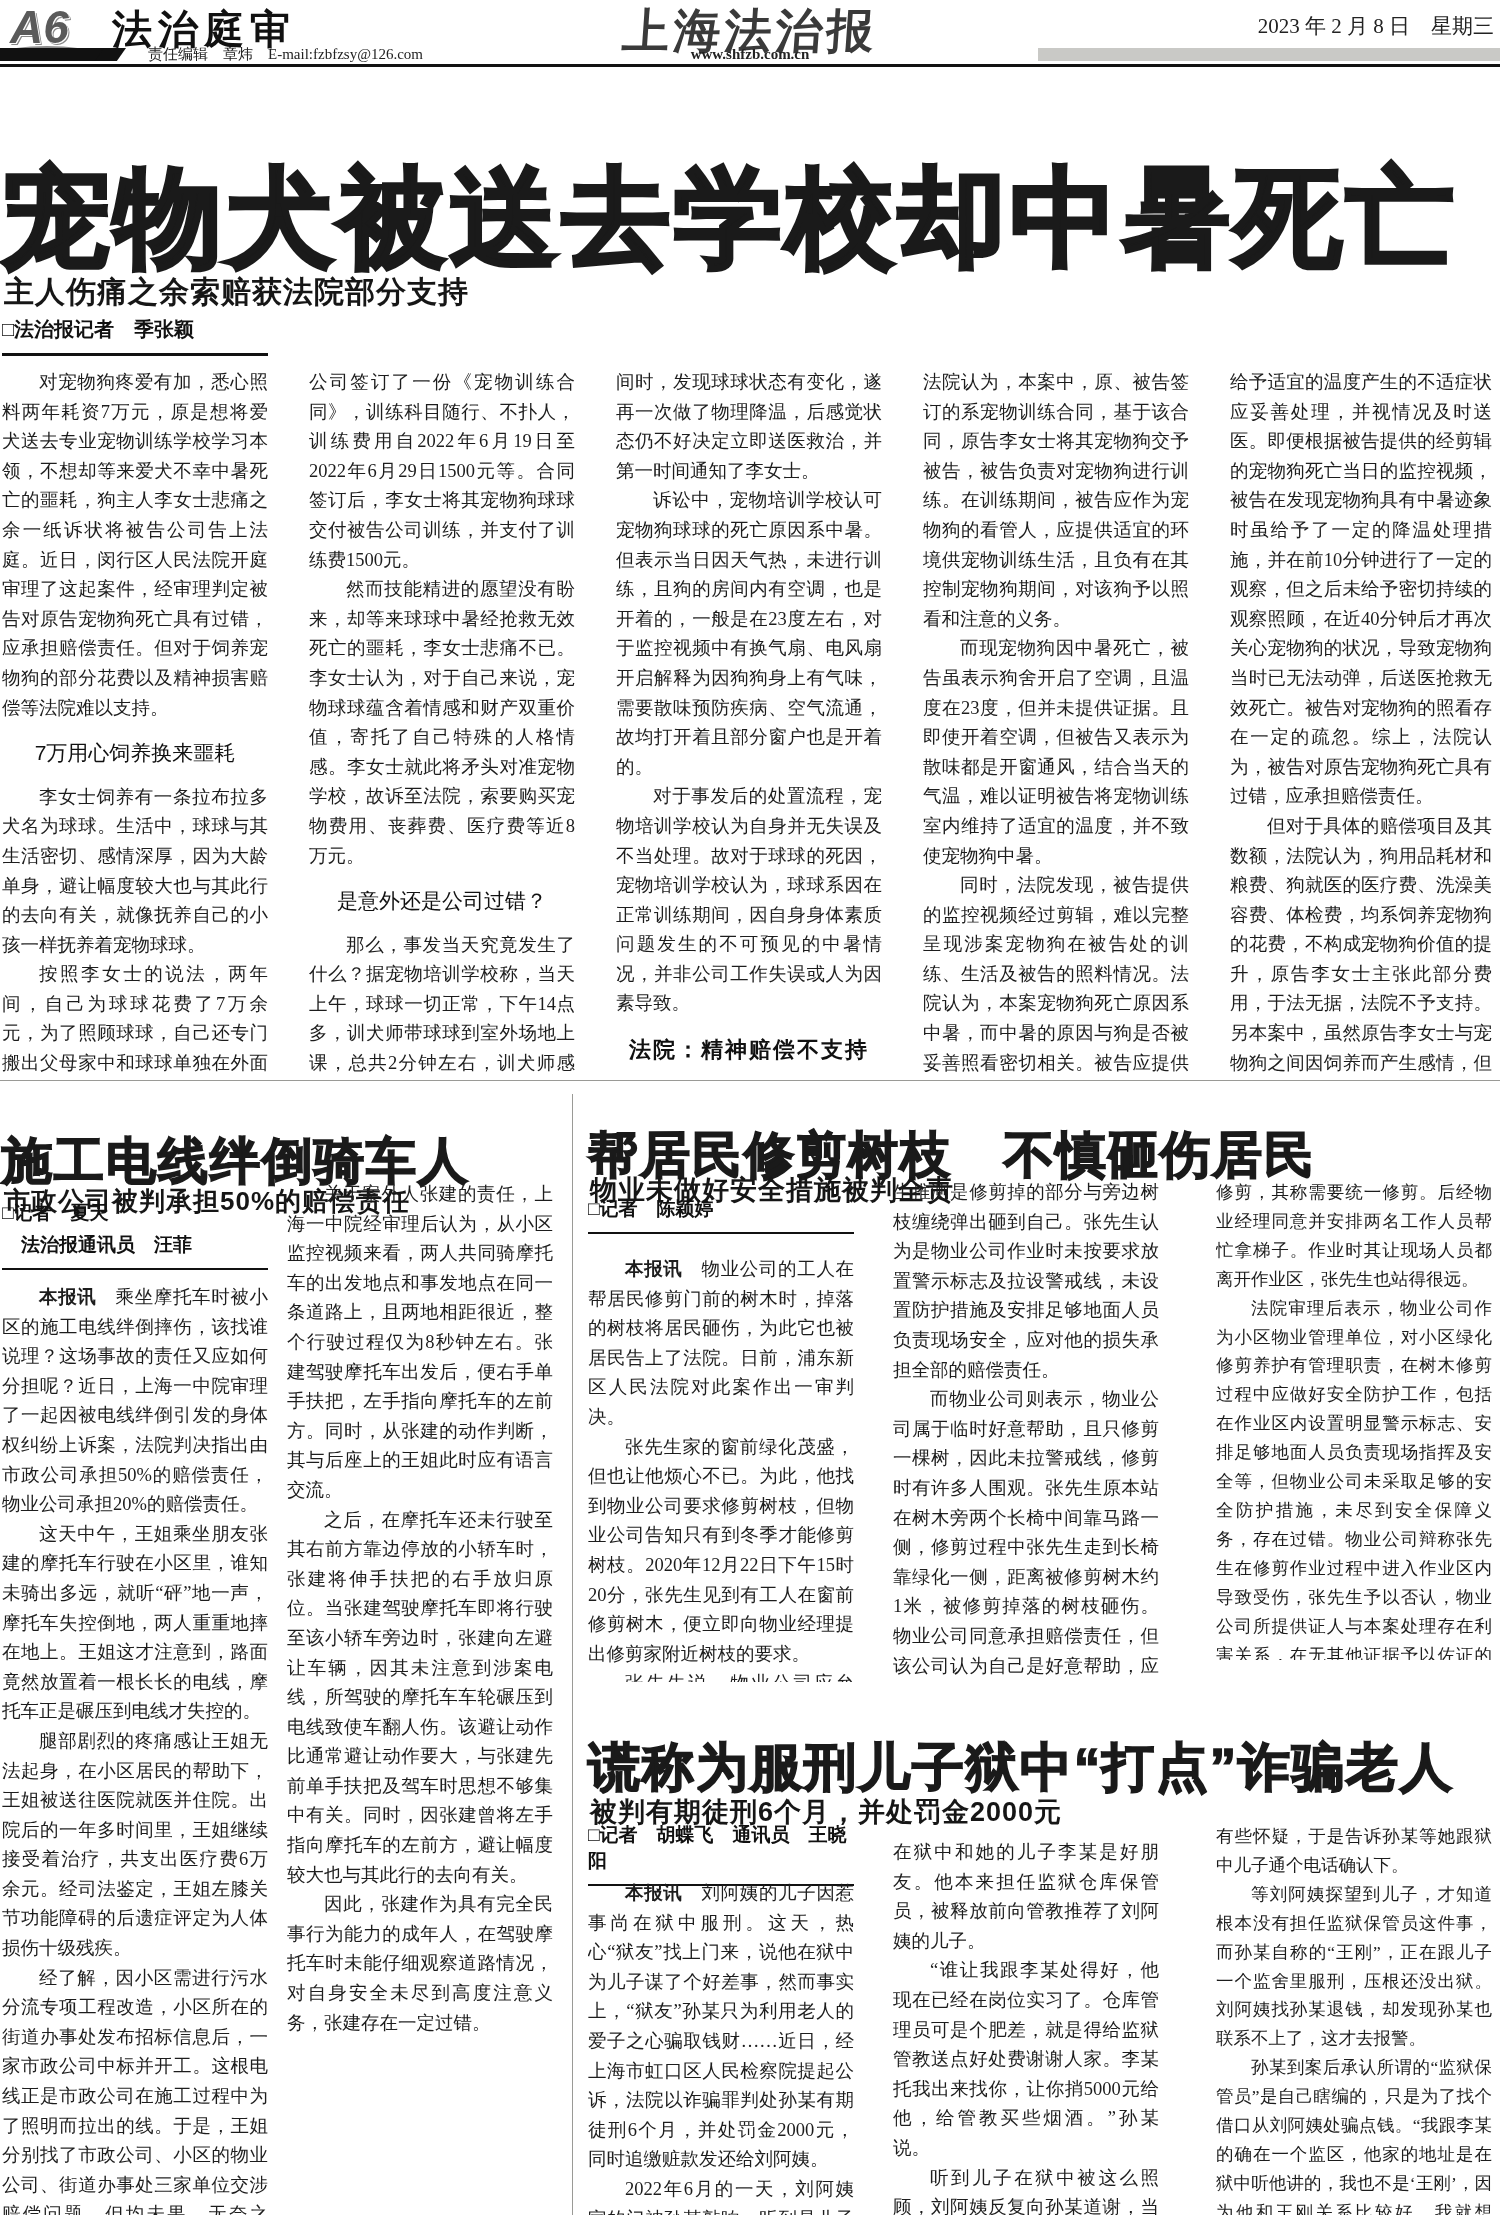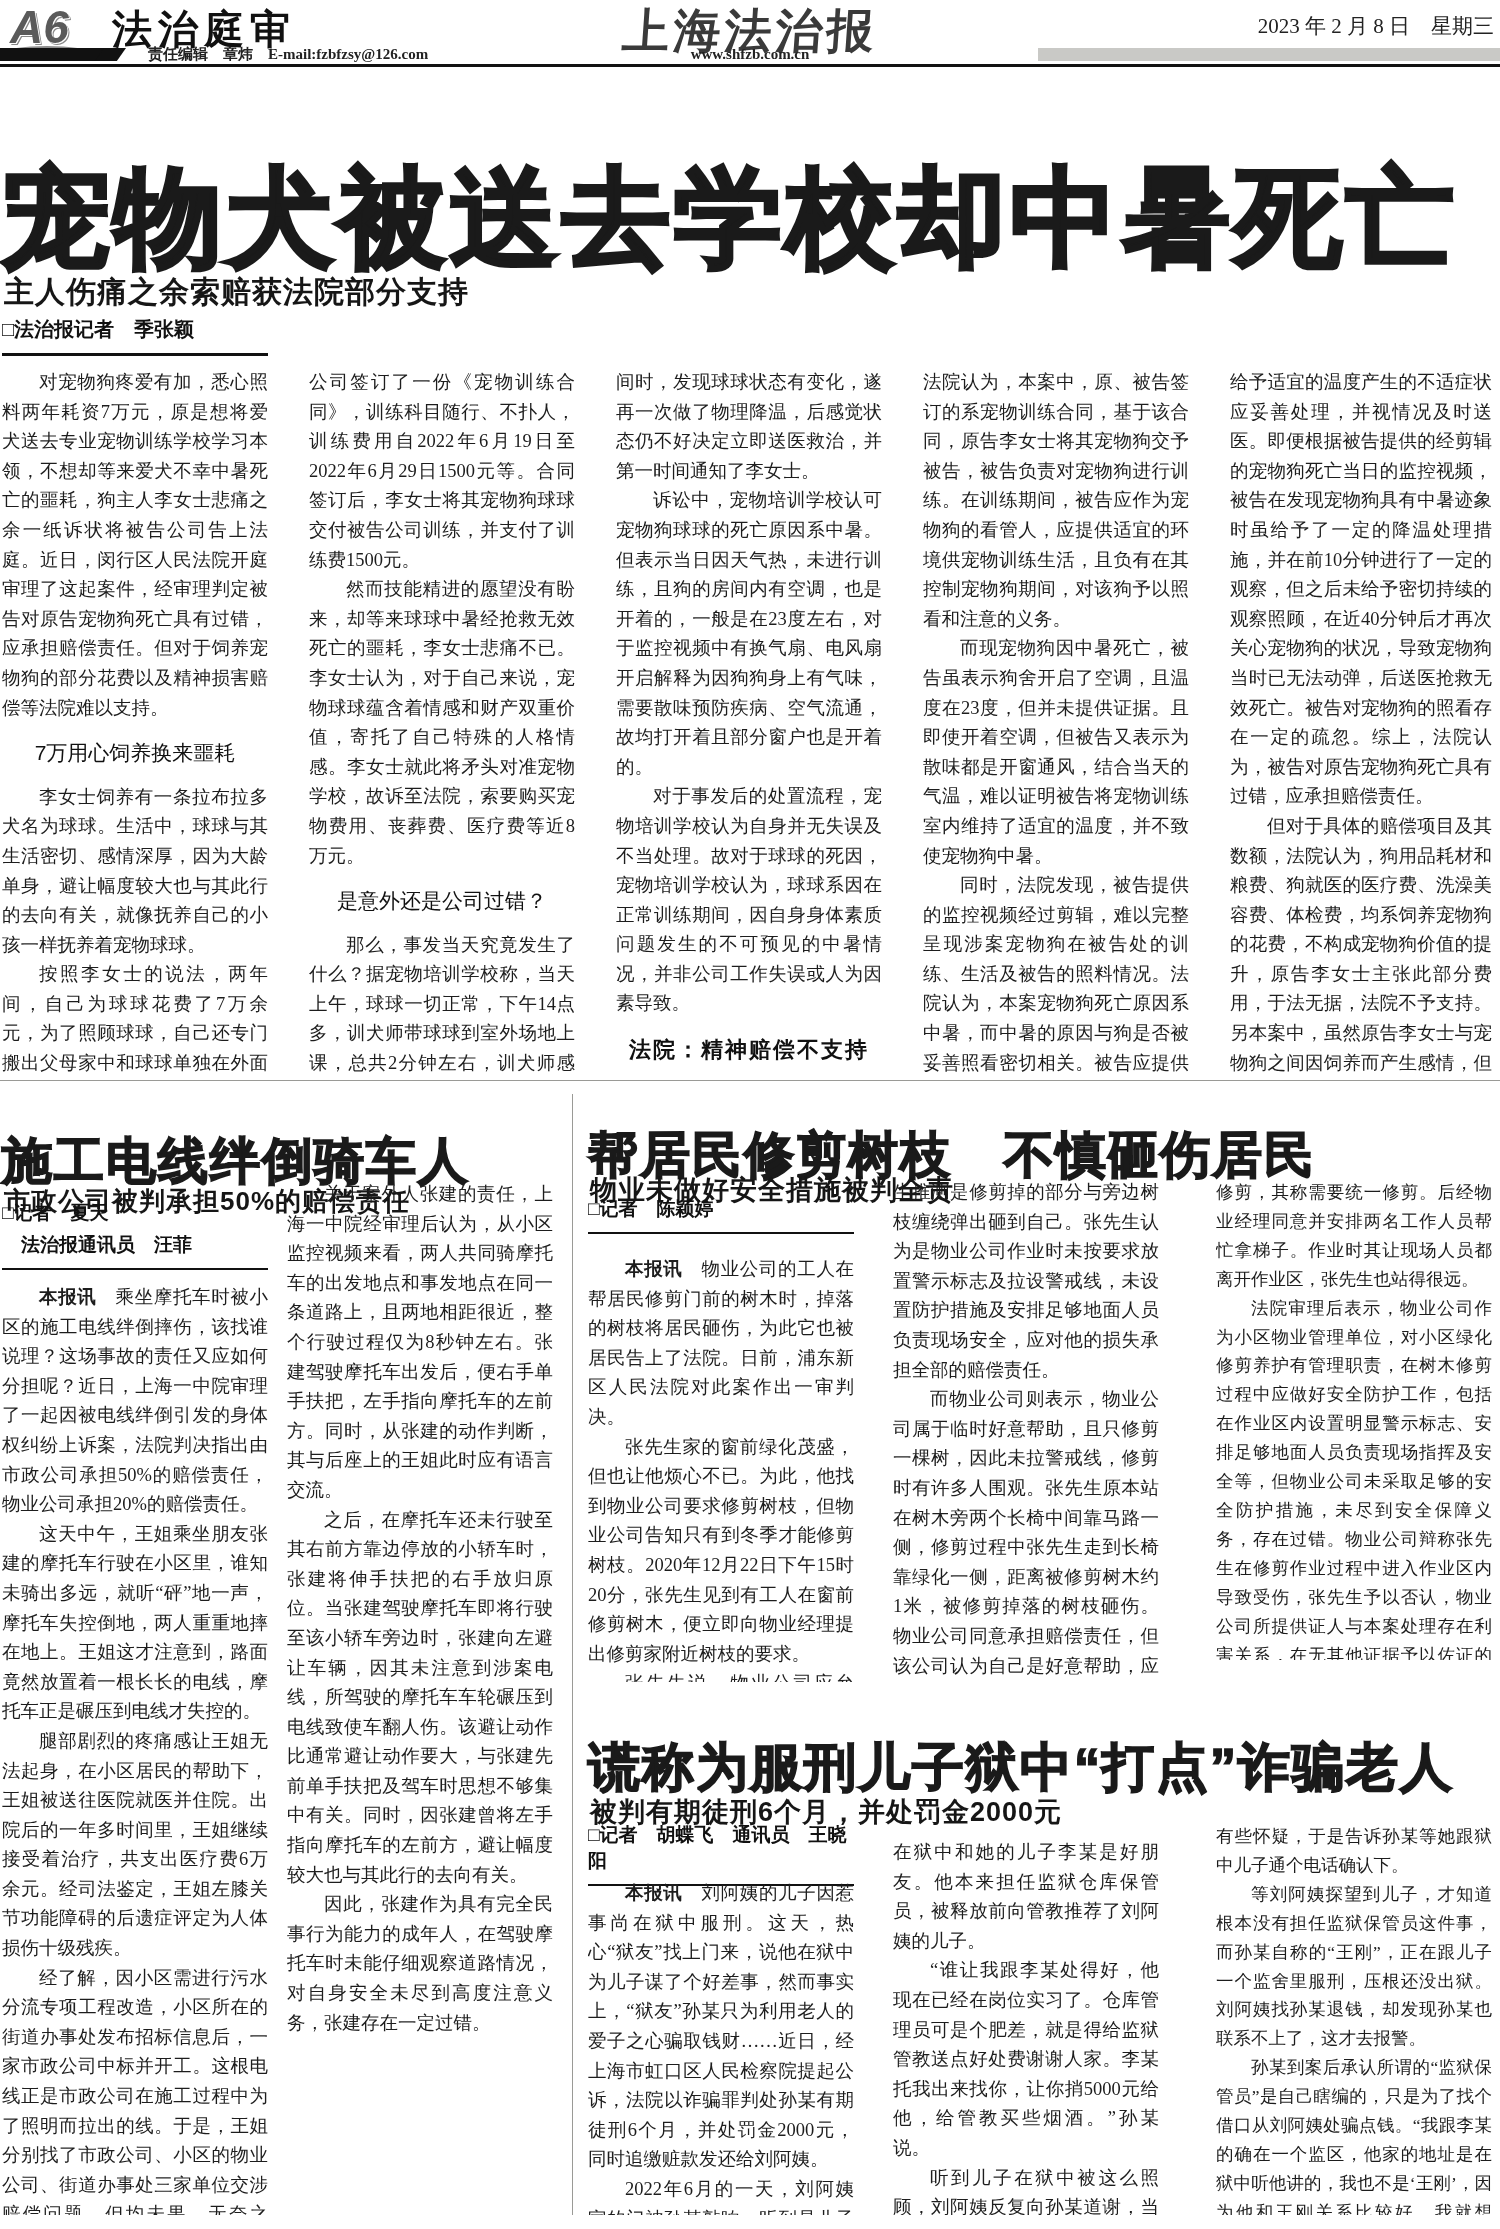--- a/index.html
+++ b/index.html
@@ -10,21 +10,21 @@
   .badge{position:absolute;left:10px;top:0px;font-family:"Liberation Sans",sans-serif;
          font-weight:bold;font-style:italic;font-size:46px;color:#5a5a5a;
          text-shadow:1px 1px 0 #fff,2px 2px 0 #888;}
   .badge-shadow{position:absolute;left:4px;top:46px;width:86px;height:14px;background:#8f8f8f;
          border-radius:50%;}
   .section-title{position:absolute;left:112px;top:2px;font-family:"Liberation Sans",sans-serif;
          font-weight:900;font-size:40px;letter-spacing:6px;color:#111;}
   .wedge{position:absolute;left:0px;top:48px;width:104px;height:13px;background:#111;}
   .wedge:after{content:"";position:absolute;left:104px;top:0;width:22px;height:13px;
          background:#111;transform:skewX(-35deg);transform-origin:top left;}
-  .editor{position:absolute;left:148px;top:45px;font-size:15px;font-weight:bold;color:#222;
+  .editor{position:absolute;left:148px;top:45px;font-size:15px;font-weight:normal;color:#222;
          font-family:"Liberation Serif",serif;}
   .masthead{position:absolute;left:0;right:0;top:0px;text-align:center;
          font-family:"DejaVu Serif",serif;font-weight:bold;font-size:47px;color:#3a3a3a;
          letter-spacing:4px;transform:skewX(-4deg);}
   .website{position:absolute;left:0;right:0;top:46px;text-align:center;font-weight:bold;
          font-size:15px;color:#222;}
   .dateline{position:absolute;right:6px;top:12px;font-size:21px;color:#222;margin-left:22px;}
   .graybar{position:absolute;right:0px;top:48px;width:462px;height:13px;background:#c9c9c6;}
   
   .abs{position:absolute;}

